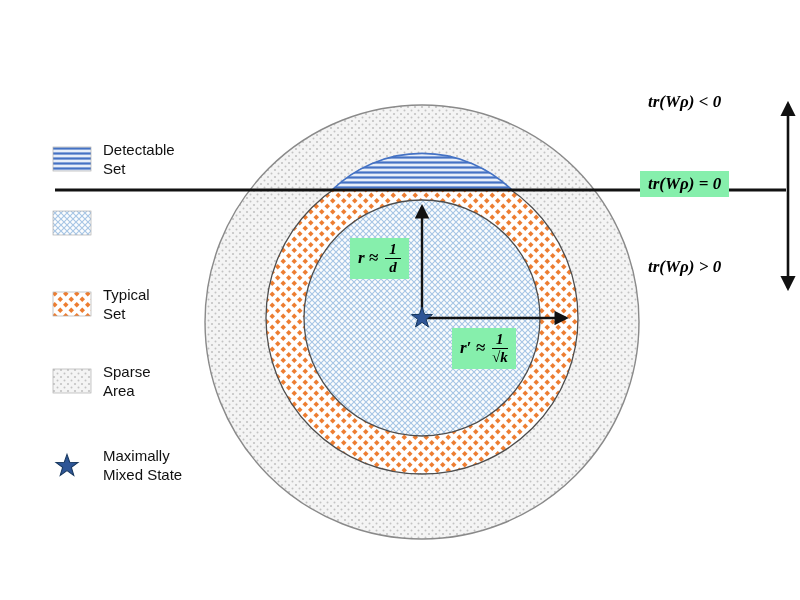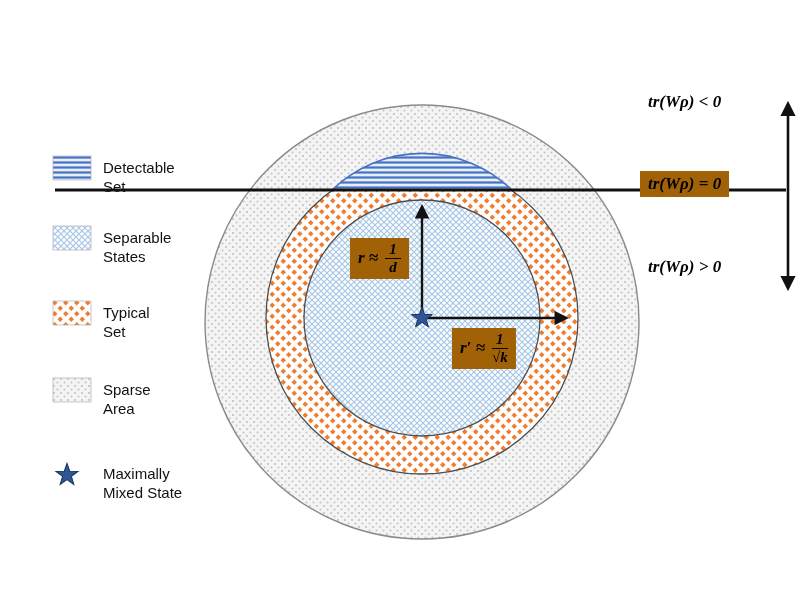--- a/index.html
+++ b/index.html
@@ -2,26 +2,26 @@
 <html><head>
 <meta charset="utf-8">
 <style>
   html,body{margin:0;padding:0;background:#fff;}
   .stage{
     position:relative;width:800px;height:600px;background:#ffffff;
     font-family:"Liberation Sans",sans-serif;overflow:hidden;
   }
   .main-svg{position:absolute;left:0;top:0;}
   .legend-row{position:absolute;left:52px;display:flex;align-items:center;gap:11px;}
-  .legend-text{font-size:15px;line-height:1.28;color:#111;margin-top:18px;}
+  .legend-text{font-size:15px;line-height:1.28;color:#111;}
   .math-note{
     position:absolute;font-family:Liberation Serif, serif;font-style:italic;
     font-weight:600;font-size:17px;color:#000;white-space:nowrap;
   }
-  .boxed{background:#a16207;padding:3px 8px;}
+  .boxed{background:#86efac;padding:3px 8px;}
   .math-inline{display:flex;align-items:center;gap:7px;}
   .frac{display:inline-flex;flex-direction:column;align-items:center;line-height:1.12;font-size:15px;}
   .frac .num{border-bottom:1.5px solid #000;padding:0 4px;}
 </style>
 </head>
 <body>
 
 <div class="stage">
 
   <svg class="main-svg" width="800" height="600" viewBox="0 0 800 600">
@@ -73,24 +73,20 @@
     <div class="legend-text">
       <div>Detectable</div>
       <div>Set</div>
     </div>
   </div>
 
   <div class="legend-row" style="top:210px">
     <svg width="40" height="26">
       <rect x="1" y="1" width="38" height="24" fill="url(#pat-cross)" stroke="#b0b0b0" stroke-width="0.7"></rect>
     </svg>
-    <div class="legend-text">
-      <div>Separable</div>
-      <div>States</div>
-    </div>
   </div>
 
   <div class="legend-row" style="top:285px">
     <svg width="40" height="26">
       <rect x="1" y="1" width="38" height="24" fill="url(#pat-diamonds)" stroke="#b0b0b0" stroke-width="0.7"></rect>
     </svg>
     <div class="legend-text">
       <div>Typical</div>
       <div>Set</div>
     </div>

